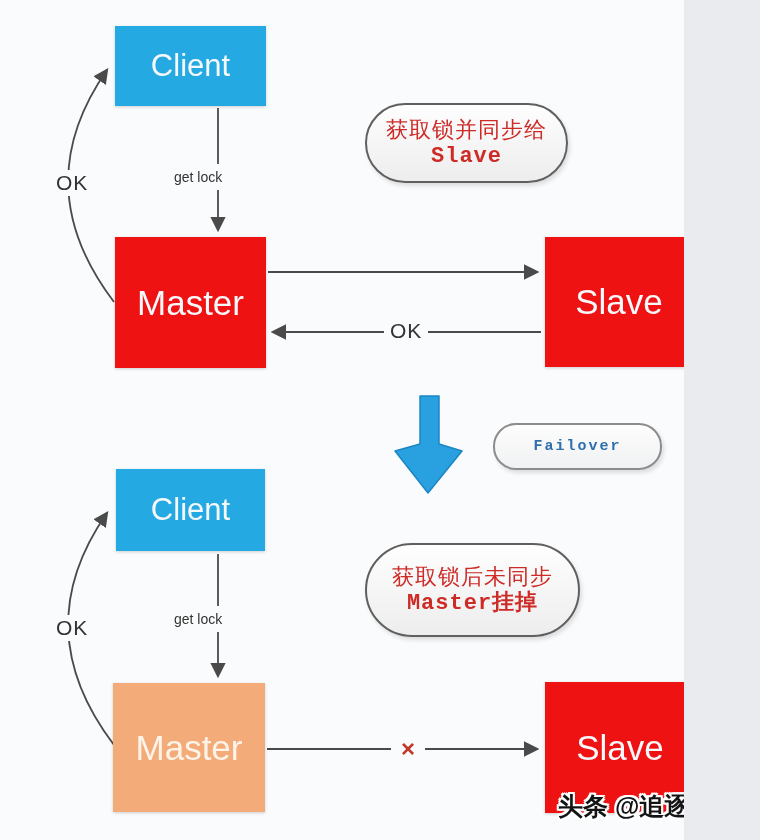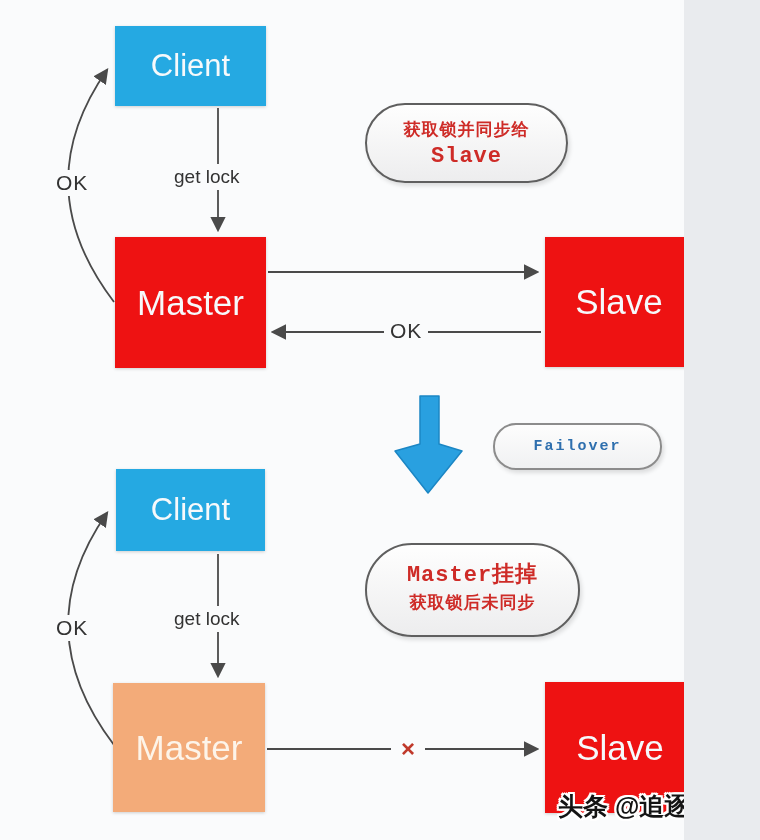--- a/index.html
+++ b/index.html
@@ -42,21 +42,21 @@
   #master-top   {left:115px;top:237px;width:151px;height:131px;}
   #slave-top    {left:545px;top:237px;width:148px;height:130px;}
   #client-bottom{left:116px;top:469px;width:149px;height:82px;}
   #master-bottom{left:113px;top:683px;width:152px;height:129px;}
   #slave-bottom {left:545px;top:682px;width:150px;height:131px;}
   
   .edge-label{
     position:absolute;
     background:var(--bg);
     color:#333;
-    font-size:19px;
+    font-size:14px;
     padding:0 6px;
     white-space:nowrap;
     line-height:26px;
   }
   #lbl-get-lock-top   {left:168px;top:164px;}
   #lbl-ok-curve-top   {left:50px; top:170px;font-size:21px;letter-spacing:1px;}
   #lbl-sync-lock      {left:350px;top:260px;}
   #lbl-sync-ok        {left:384px;top:318px;font-size:21px;letter-spacing:1px;}
   #lbl-get-lock-bottom{left:168px;top:606px;}
   #lbl-ok-curve-bottom{left:50px; top:615px;font-size:21px;letter-spacing:1px;}
@@ -76,21 +76,21 @@
     text-align:center;
   }
   #callout-top{
     left:365px;top:103px;width:199px;height:76px;border-radius:40px;
   }
   #callout-bottom{
     left:365px;top:543px;width:211px;height:90px;border-radius:47px;
   }
   .callout-cn{
     color:var(--callout-red);
-    font-weight:bold;font-size:17px;line-height:28px;letter-spacing:1px;
+    font-weight:normal;font-size:22px;line-height:28px;letter-spacing:1px;
   }
   .callout-en{
     color:var(--callout-red);
     font-family:"Liberation Mono","DejaVu Sans Mono",monospace;
     font-weight:bold;font-size:22px;line-height:26px;letter-spacing:1px;
   }
   #failover-pill{
     left:493px;top:423px;width:165px;height:43px;border-radius:23px;
     border:2px solid #8c8c8c;
     background:linear-gradient(180deg,#fdfdfd 0%,#f0f1f2 100%);
@@ -167,19 +167,19 @@
   </div>
   <div class="node red" id="slave-bottom">
     <span>Slave</span>
   </div>
 
   <span class="edge-label" id="lbl-get-lock-bottom">get lock</span>
   <span class="edge-label" id="lbl-ok-curve-bottom">OK</span>
   <span class="edge-label" id="lbl-cross">×</span>
 
   <div class="pill" id="callout-bottom">
+    <span class="callout-cn">获取锁后未同步</span>
     <span class="callout-cn callout-en">Master挂掉</span>
-    <span class="callout-cn">获取锁后未同步</span>
   </div>
 
   <div class="watermark">头条 @追逐仰望星空</div>
 
 </div>
 
 </body></html>

